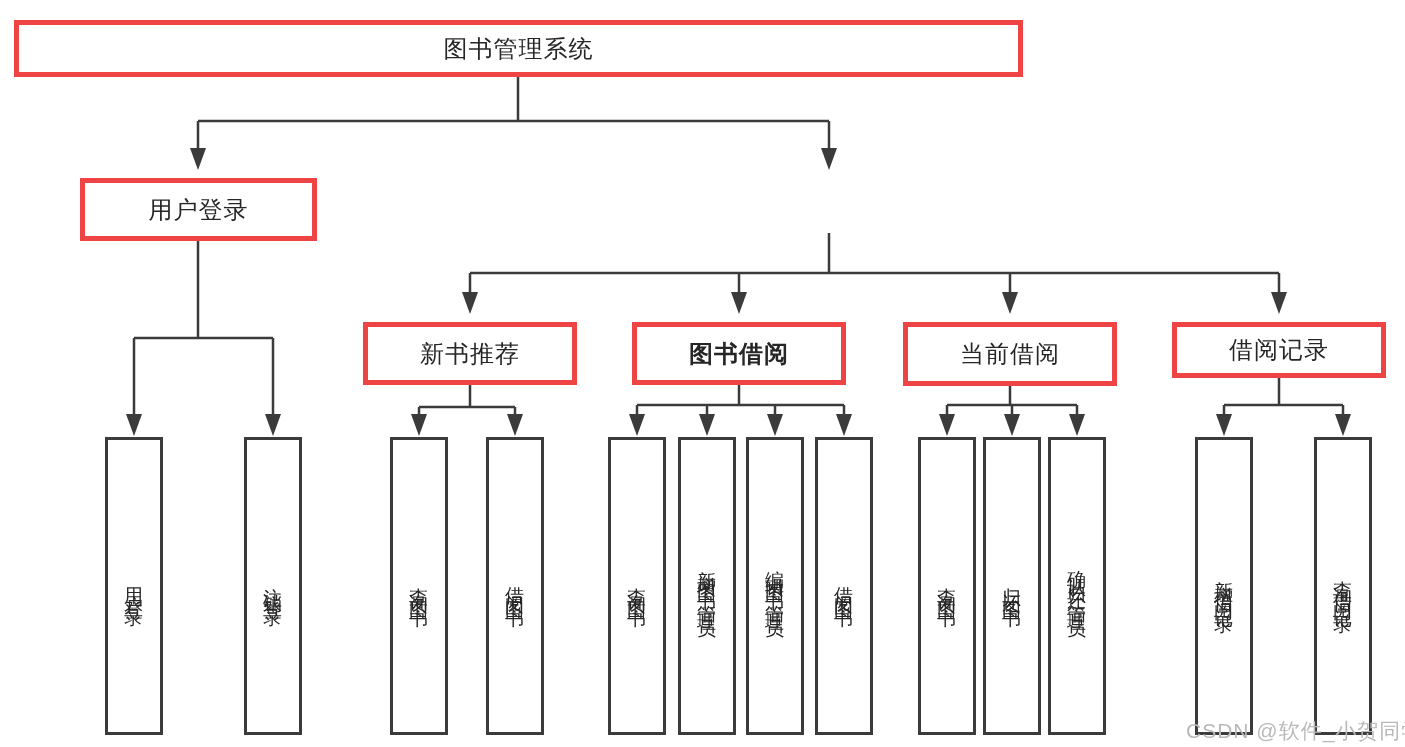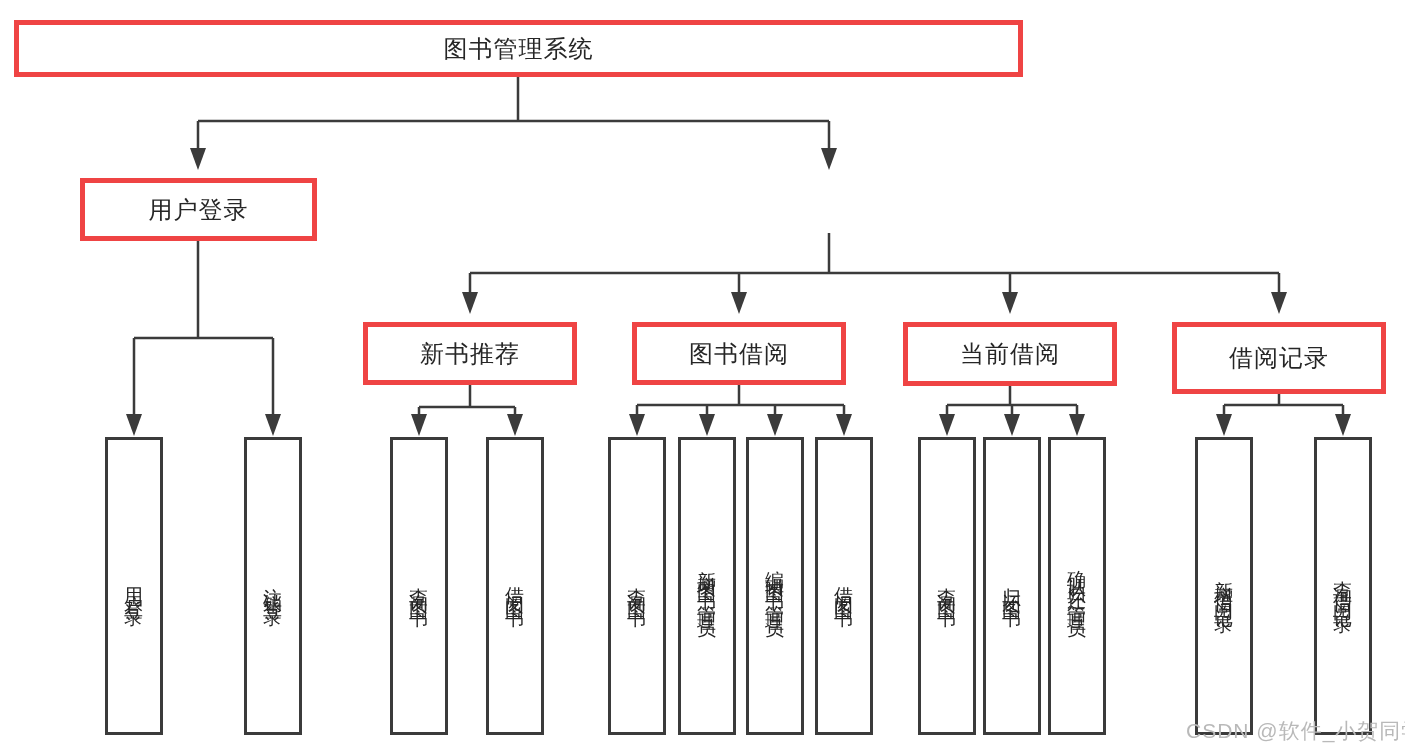--- a/index.html
+++ b/index.html
@@ -109,23 +109,23 @@
       <polygon points="1216,414 1232,414 1224,436"></polygon>
       <polygon points="1335,414 1351,414 1343,436"></polygon>
     </g>
   </svg>
 
   <div class="hnode" style="left:14px; top:12px; width:1009px; height:57px;">图书管理系统</div>
 
   <div class="hnode" style="left:80px; top:170px; width:237px; height:63px;">用户登录</div>
 
   <div class="hnode" style="left:363px; top:314px; width:214px; height:63px;">新书推荐</div>
-  <div class="hnode" style="left:632px; top:314px; width:214px; height:63px;">图书借阅</div>
+  <div class="hnode" style="left:632px; top:314px; width:214px; height:63px;font-weight:bold;">图书借阅</div>
   <div class="hnode" style="left:903px; top:314px; width:214px; height:64px;">当前借阅</div>
-  <div class="hnode" style="left:1172px; top:314px; width:214px; height:72px;">借阅记录</div>
+  <div class="hnode" style="left:1172px; top:314px; width:214px; height:56px;">借阅记录</div>
 
   <div class="vnode" style="left:105px; top:437px;">
     <span>用户登录</span>
   </div>
   <div class="vnode" style="left:244px; top:437px;">
     <span>注销登录</span>
   </div>
 
   <div class="vnode" style="left:390px; top:437px;">
     <span>查询图书</span>

